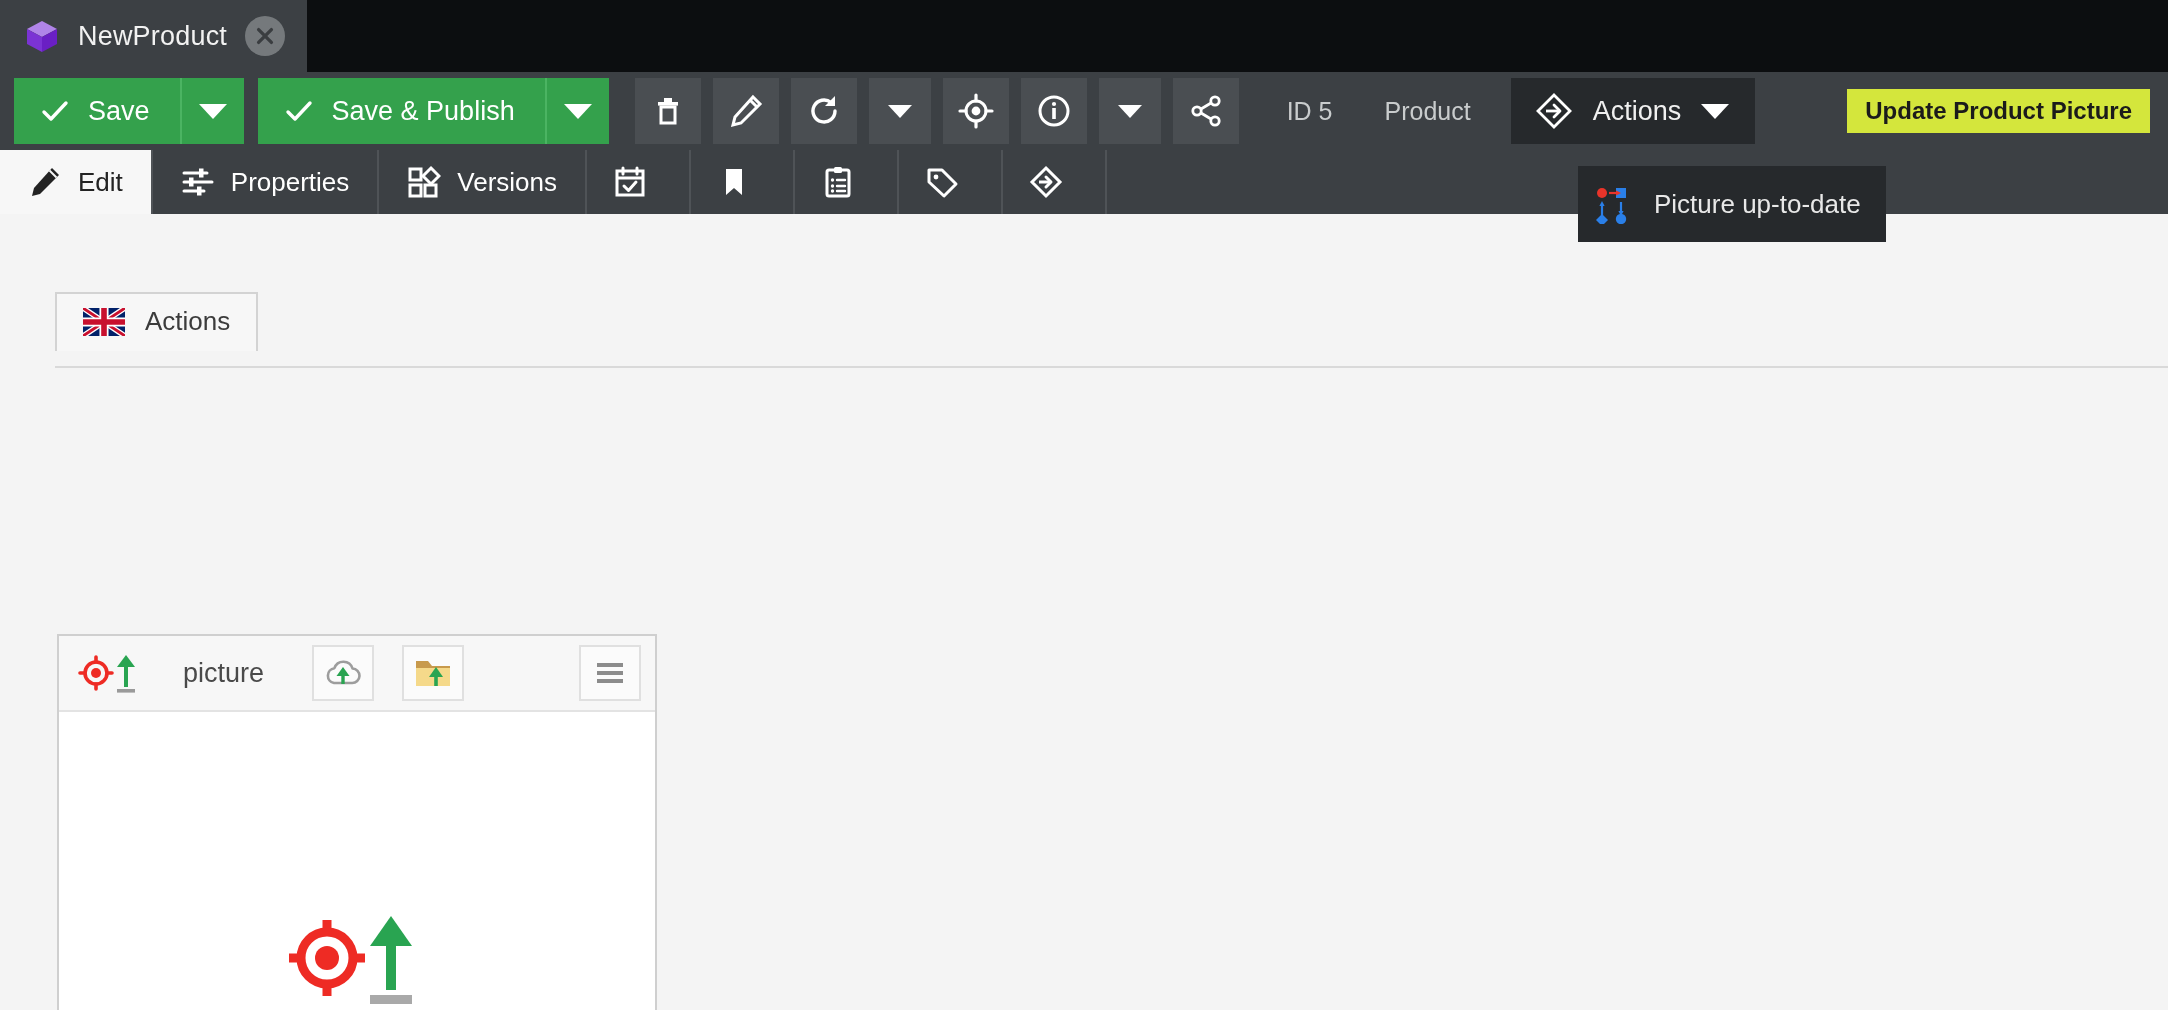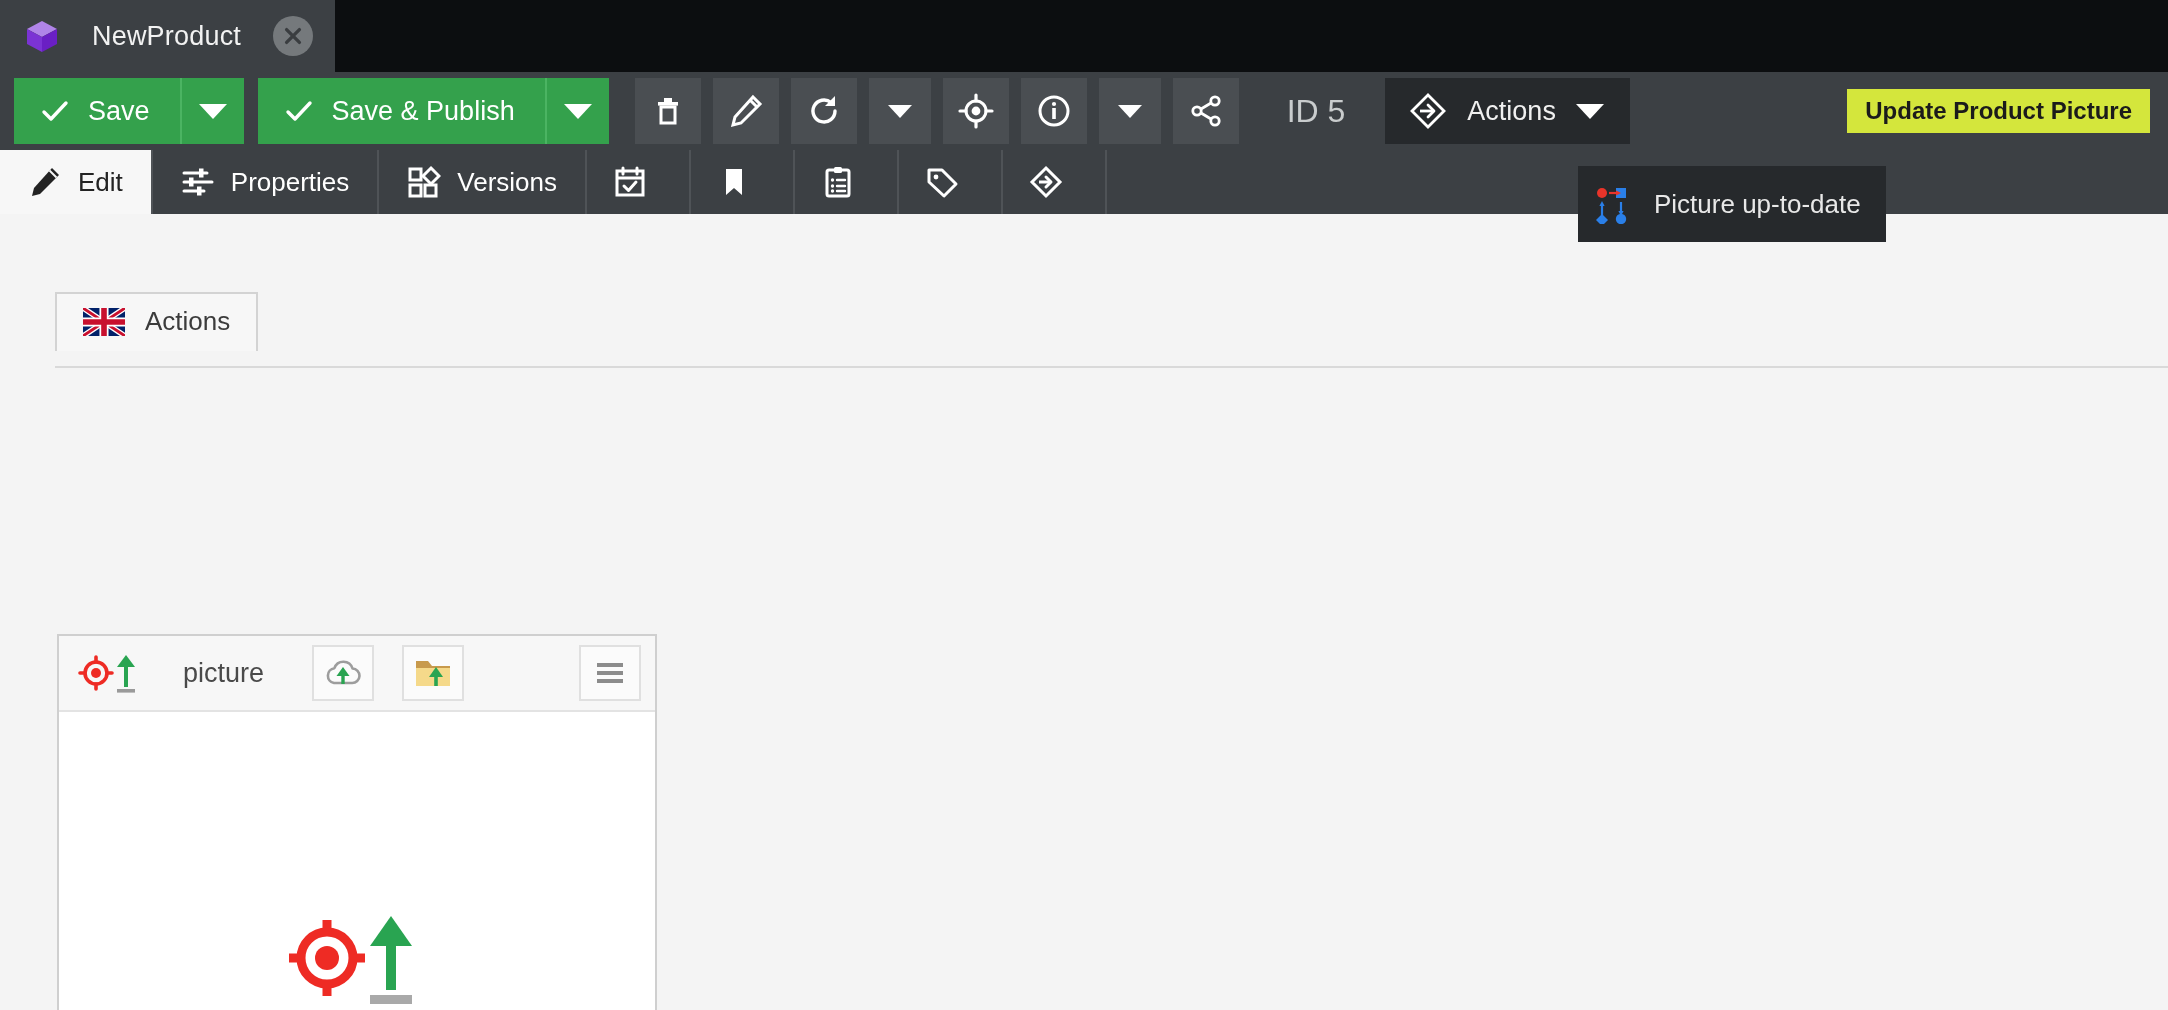--- a/index.html
+++ b/index.html
@@ -15,21 +15,21 @@
     height: 72px;
     background: #0c0e10;
     display: flex;
     align-items: stretch;
   }
   .tab-window {
     background: #3c4044;
     display: flex;
     align-items: center;
     padding: 0 22px 0 24px;
-    gap: 32px;
+    gap: 18px;
     min-width: 300px;
   }
   .cube-icon { width: 36px; height: 36px; flex: none; }
   .window-title {
     color: #f2f2f2;
     font-size: 27px;
     letter-spacing: .2px;
     white-space: nowrap;
   }
   .close-chip {
@@ -80,21 +80,21 @@
     margin-left: 12px;
     display: flex; align-items: center; justify-content: center;
     cursor: pointer;
   }
   .tool-btn.first { margin-left: 26px; }
   .tool-btn svg { width: 36px; height: 36px; }
   .tool-btn.narrow { width: 62px; }
 
   .meta-text {
     color: #c9cccd;
-    font-size: 32px;
+    font-size: 25px;
     display: flex; align-items: center;
     padding: 0 26px;
     white-space: nowrap;
   }
   .meta-text.first { margin-left: 22px; }
 
   .actions-btn {
     background: #26292c;
     border: none;
     display: flex; align-items: center; gap: 20px;
@@ -322,20 +322,21 @@
   <button class="tool-btn">
     <svg viewBox="0 0 36 36">
       <circle cx="27" cy="8" r="4.2" fill="none" stroke="#fff" stroke-width="2.8"></circle>
       <circle cx="9" cy="18" r="4.2" fill="none" stroke="#fff" stroke-width="2.8"></circle>
       <circle cx="27" cy="28" r="4.2" fill="none" stroke="#fff" stroke-width="2.8"></circle>
       <path d="M13 16 L23 10 M13 20 L23 26" stroke="#fff" stroke-width="2.8"></path>
     </svg>
   </button>
 
   <div class="meta-text first">ID 5</div>
+  <div class="meta-text">Product</div>
 
   <button class="actions-btn">
     <svg viewBox="0 0 38 38">
       <polygon points="19,3 35,19 19,35 3,19" fill="none" stroke="#fff" stroke-width="2.8"></polygon>
       <path d="M11 19 H24" stroke="#fff" stroke-width="2.8"></path>
       <path d="M19 13 L25 19 L19 25" fill="none" stroke="#fff" stroke-width="2.8" stroke-linejoin="round" stroke-linecap="round"></path>
     </svg>
     <span>Actions</span>
     <span class="caret"></span>
   </button>

